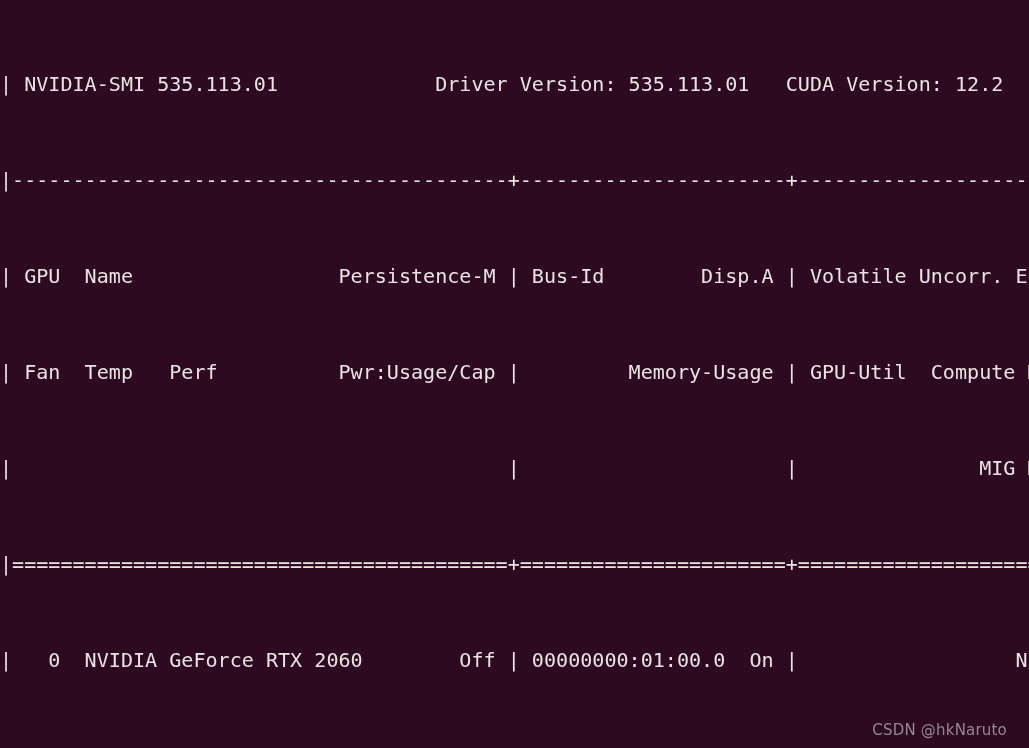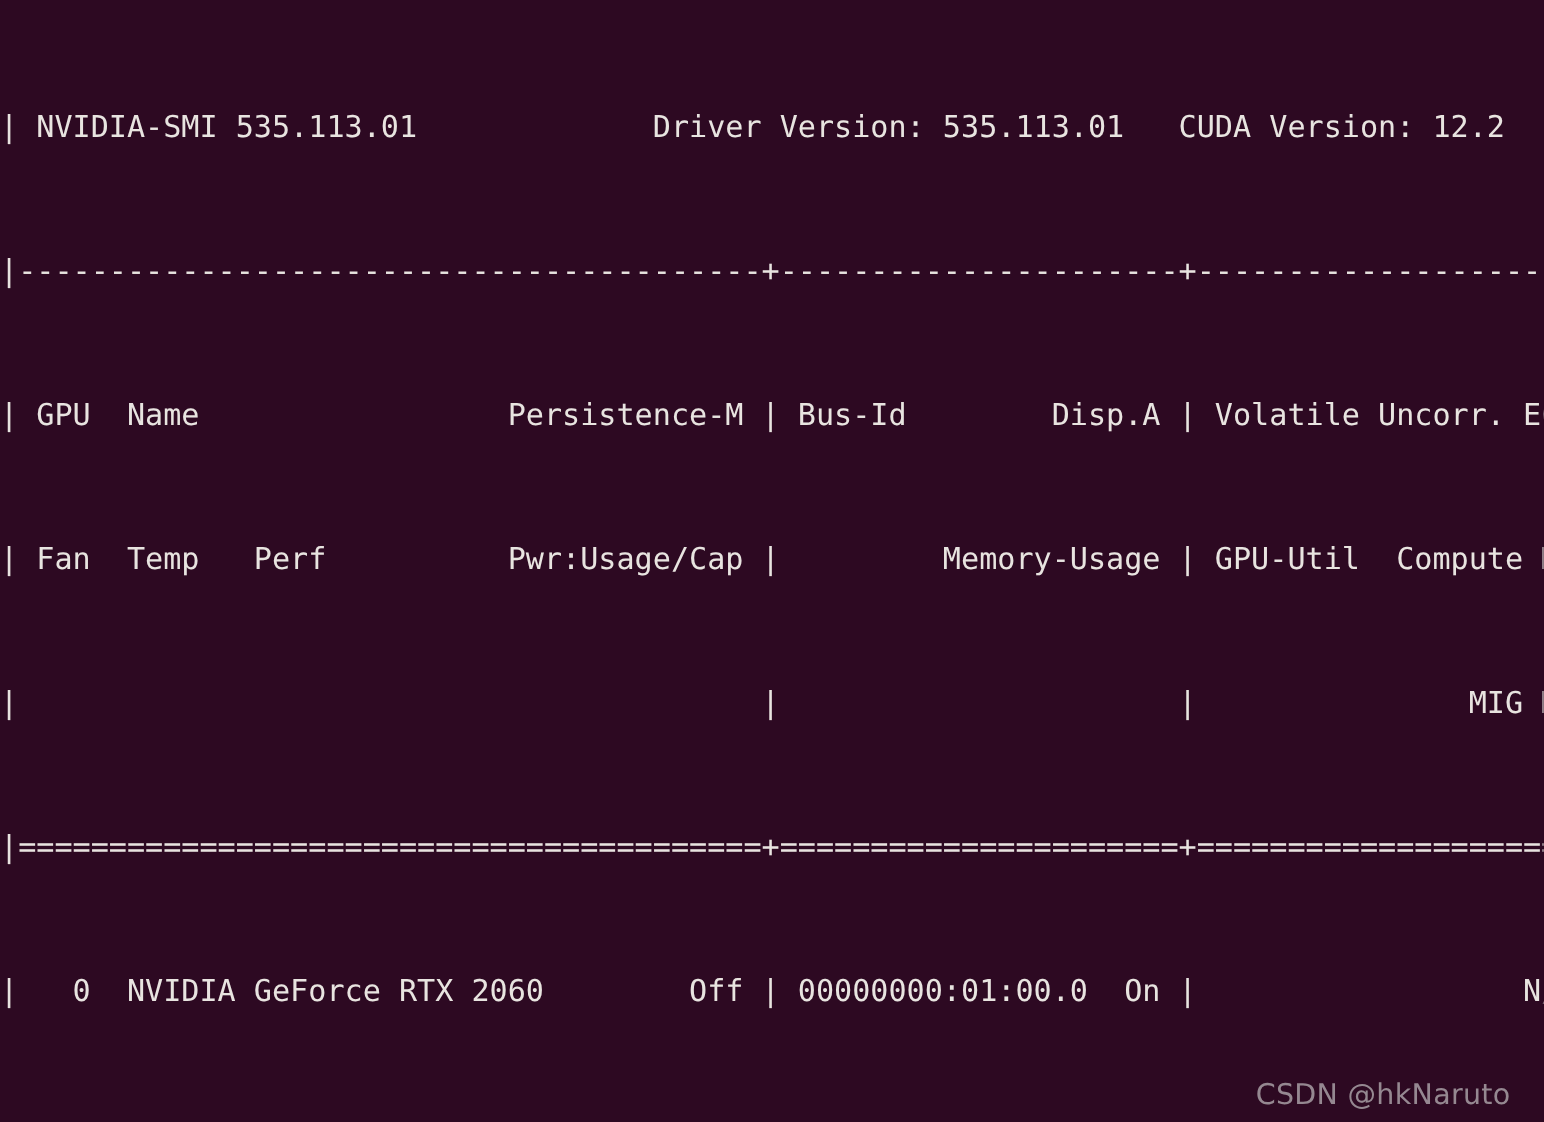--- a/index.html
+++ b/index.html
@@ -43,21 +43,21 @@
     display: block;
     height: 32px;
     white-space: pre;
     font-family: "DejaVu Sans Mono", "Liberation Mono", monospace;
   }
   .watermark {
     position: absolute;
     right: 22px;
     top: 720px;
     font-family: "DejaVu Sans", "Liberation Sans", sans-serif;
-    font-size: 19px;
+    font-size: 15px;
     line-height: 20px;
     color: #9b8f97;
     letter-spacing: 0.2px;
     white-space: pre;
     opacity: 0.95;
   }
   .cursor-block {
     position: absolute;
     left: 0px;
     top: 740px;

